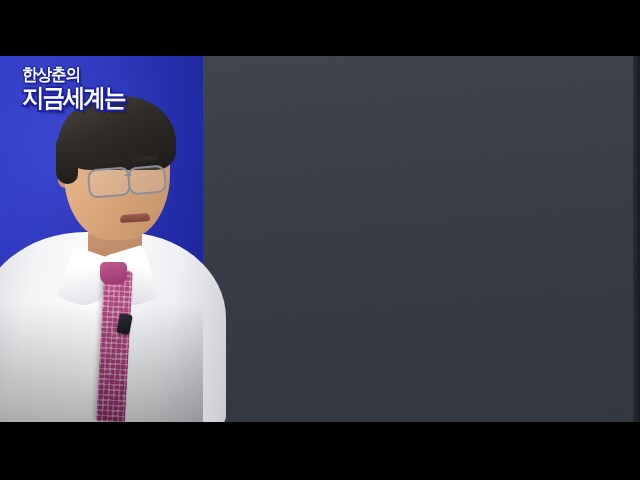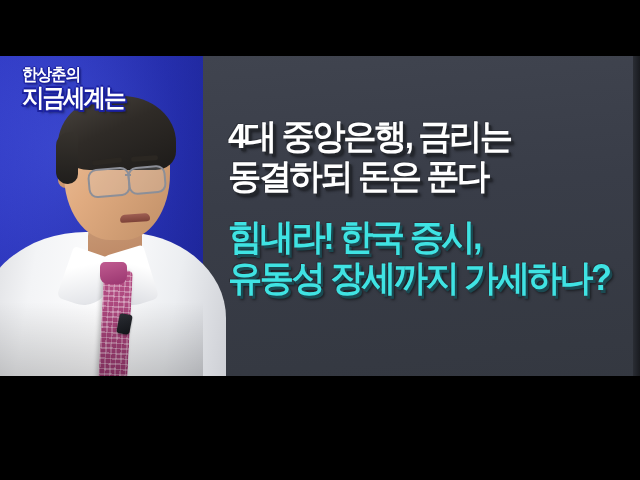--- a/index.html
+++ b/index.html
@@ -14,22 +14,23 @@
     background:#000;
   }
 
   
   .letterbox{position:absolute;left:0;width:640px;background:#000;z-index:40;}
   .letterbox.top{top:0;height:56px;}
   .letterbox.bottom{bottom:0;height:58px;}
 
   
   #frame{
-    position:absolute;left:0;top:56px;width:640px;height:320px;
+    position:absolute;left:0;top:56px;width:640px;height:366px;
     overflow:hidden;
+    font-family:Liberation Serif, serif;
   }
 
   
   .studio-left{
     position:absolute;left:0;top:0;width:203px;height:366px;
     background:
       radial-gradient(120% 90% at 35% 25%, #3543d8 0%, #2530c2 45%, #1c24a6 100%);
   }
   .studio-left:after{
     content:"";position:absolute;inset:0;
@@ -253,25 +254,18 @@
       <div class="g-mic"></div>
       <div class="g-shadow"></div>
     </div>
 
     <div class="logo-badge">
       <div class="logo-l1">한상춘의</div>
       <div class="logo-l2">지금세계는</div>
     </div>
 
 
-    <div class="headline">
-      <div class="hl-line hl-white">4대 중앙은행, 금리는</div>
-      <div class="hl-line hl-white">동결하되 돈은 푼다</div>
-      <div class="hl-gap"></div>
-      <div class="hl-line hl-cyan">힘내라! 한국 증시,</div>
-      <div class="hl-line hl-cyan">유동성 장세까지 가세하나?</div>
-    </div>
 
   </div>
 
   <div class="letterbox bottom"></div>
 
 </div>
 
 </body></html>

